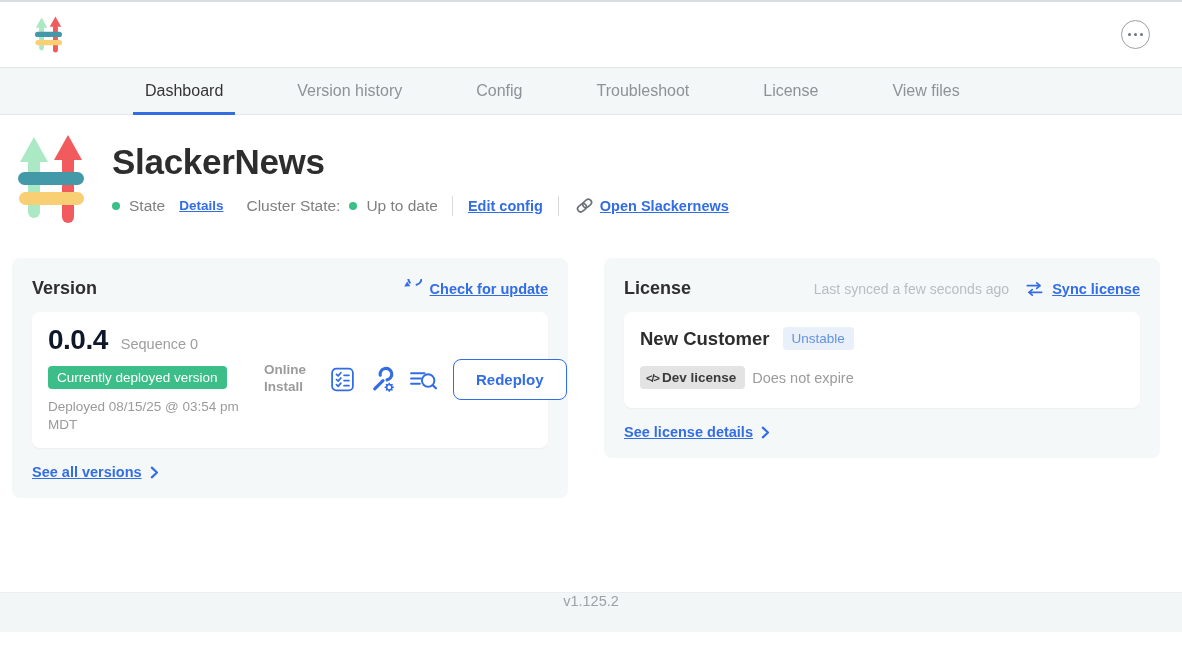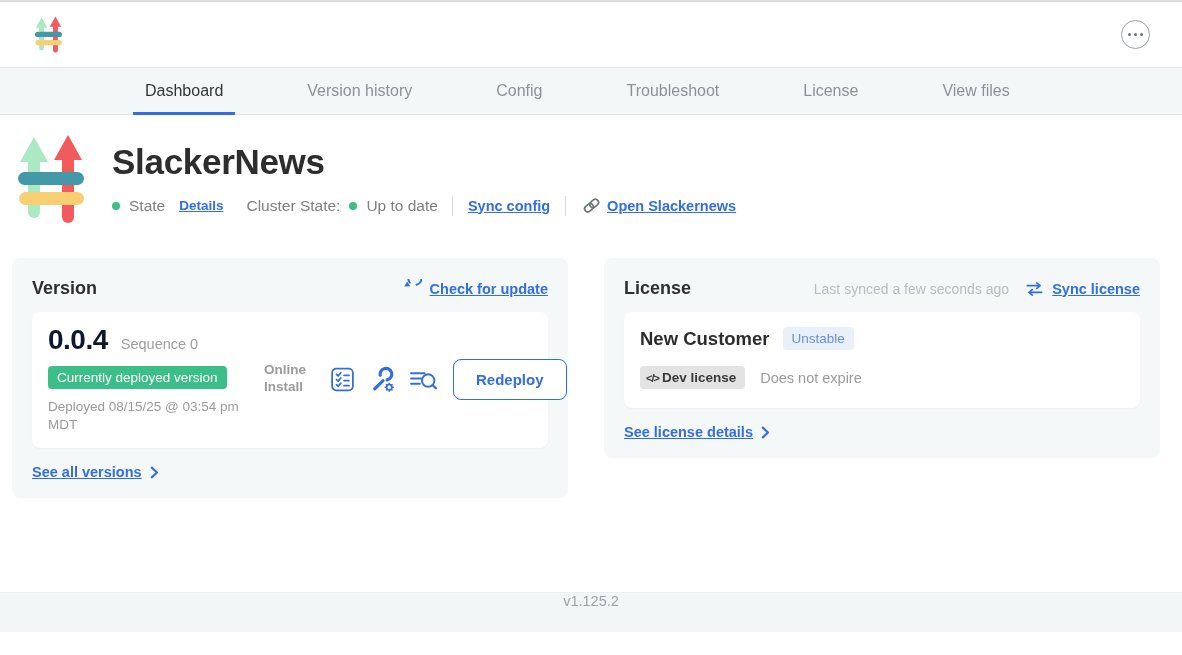--- a/index.html
+++ b/index.html
@@ -45,21 +45,21 @@
   }
   .dots-btn i { width: 3px; height: 3px; border-radius: 50%; background: #6d7478; display: block; }
 
   
   .sub-nav {
     height: 47px;
     background: #f4f7f8;
     border-bottom: 1px solid #e3e7e9;
     display: flex;
     padding-left: 123px;
-    gap: 40px;
+    gap: 30px;
   }
   .sub-tab {
     display: flex; align-items: center;
     padding: 0 22px;
     font-size: 16px;
     color: #8c9298;
     position: relative;
     cursor: pointer;
   }
   .sub-tab.active { color: #333435; font-weight: 500; }
@@ -140,21 +140,21 @@
     font-size: 13.5px; padding: 4px 9px; border-radius: 4px;
   }
   .license-meta-row { display: flex; align-items: center; margin-top: 16px; }
   .type-badge {
     background: #e3e3e3; color: #3a3a3a;
     font-size: 13.5px; font-weight: 700;
     padding: 4px 9px 4px 6px; border-radius: 4px;
     display: flex; align-items: center; gap: 3px;
   }
   .code-glyph { font-size: 11px; font-weight: 800; letter-spacing: -1px; color: #3a3a3a; }
-  .expiration { font-size: 14.5px; color: #9b9b9b; margin-left: 15px; }
+  .expiration { font-size: 14.5px; color: #9b9b9b; margin-left: 7px; }
 
   
   .footer {
     position: absolute; left: 0; top: 592px;
     width: 100%; height: 40px;
     background: #f3f6f7;
     border-top: 1px solid #eceff0;
     display: flex; align-items: flex-start; justify-content: center;
     font-size: 14.5px; color: #9ba2a7;
   }
@@ -201,21 +201,21 @@
   <div class="title-block">
     <div class="app-title">SlackerNews</div>
     <div class="status-row">
       <span class="dot"></span>
       <span>State</span>
       <span class="link-blue details-link">Details</span>
       <span class="cluster-label">Cluster State:</span>
       <span class="dot cluster-dot"></span>
       <span>Up to date</span>
       <span class="sep sep1"></span>
-      <span class="link-blue edit-config">Sync config</span>
+      <span class="link-blue edit-config">Edit config</span>
       <span class="sep"></span>
       <span class="open-app-wrap">
         <svg width="21" height="21" viewBox="0 0 22 22">
           <g transform="rotate(-40 11 11)" fill="none" stroke="#6a7275" stroke-width="1.7">
             <rect x="2.5" y="7.8" width="10" height="6.6" rx="3.3"></rect>
             <rect x="9.5" y="7.8" width="10" height="6.6" rx="3.3"></rect>
           </g>
         </svg>
         <span class="link-blue open-app">Open Slackernews</span>
       </span>

